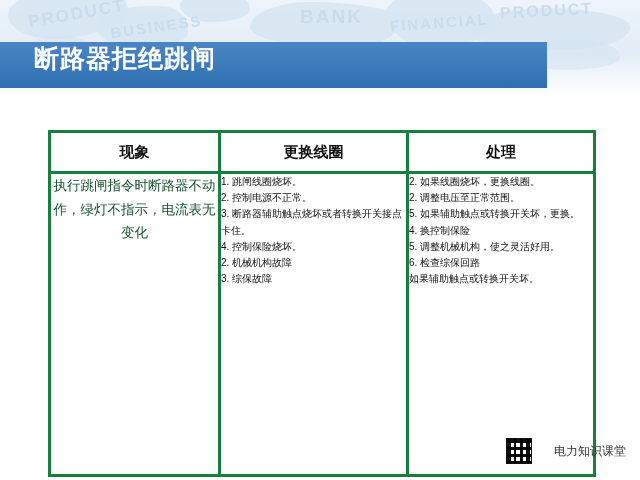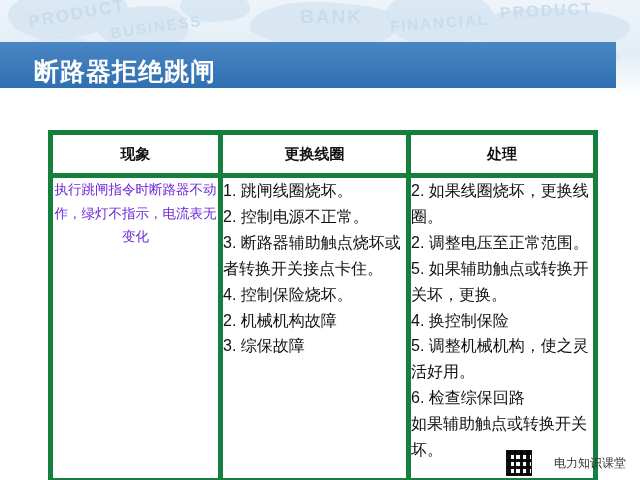--- a/index.html
+++ b/index.html
@@ -53,25 +53,25 @@
   .wm1 { left: 28px;  top: 4px;  transform: rotate(-10deg); }
   .wm2 { left: 110px; top: 18px; transform: rotate(-8deg); font-size: 15px; }
   .wm3 { left: 300px; top: 6px;  font-size: 19px; }
   .wm4 { left: 390px; top: 14px; font-size: 15px; transform: rotate(-4deg); }
   .wm5 { left: 500px; top: 2px;  font-size: 16px; transform: rotate(-3deg); }
 
   
   .title-bar {
     position: absolute;
     left: 0; top: 42px;
-    width: 616px; height: 46px;
+    width: 547px; height: 46px;
     background: #3b7bbf;
     background: linear-gradient(180deg, #4a86c5 0%, #2f6fb0 100%);
     display: flex;
-    align-items: flex-end;
+    align-items: flex-start;
   }
   .title-text {
     color: #ffffff;
     font-size: 25px;
     font-weight: bold;
     margin-left: 34px;
     letter-spacing: 1px;
   }
 
   
@@ -79,21 +79,21 @@
     position: absolute;
     left: 48px; top: 130px;
     width: 545px;
   }
   table.main {
     border-collapse: collapse;
     width: 545px;
     table-layout: fixed;
   }
   table.main th, table.main td {
-    border: 5px solid #15803d;
+    border: 3px solid #15803d;
     vertical-align: top;
     padding: 0;
   }
   table.main th {
     height: 38px;
     text-align: center;
     vertical-align: middle;
     font-size: 15px;
     font-weight: bold;
     color: #111111;
@@ -102,39 +102,39 @@
   .col1 { width: 170px; }
   .col2 { width: 188px; }
   .col3 { width: 187px; }
 
   td.phenomenon {
     vertical-align: middle;
     text-align: center;
     padding: 8px 16px;
     font-size: 13.5px;
     line-height: 1.75;
-    color: #6d28d9;
+    color: #14532d;
     height: 300px;
   }
   td.list-cell {
     padding: 10px 8px 10px 10px;
-    font-size: 16px;
+    font-size: 10px;
     line-height: 1.62;
     color: #111;
   }
   .li {
     display: block;
     text-indent: 0;
   }
 
   
   .footer {
     position: absolute;
     right: 14px;
-    bottom: 4px;
+    bottom: 16px;
     display: flex;
     align-items: center;
     gap: 22px;
   }
   .qr {
     width: 26px; height: 26px;
     background:
       linear-gradient(90deg, #111 0 4px, transparent 4px 7px, #111 7px 9px, transparent 9px 13px, #111 13px 16px, transparent 16px 19px, #111 19px 23px, transparent 23px 26px),
       linear-gradient(180deg, #111 0 4px, transparent 4px 8px, #111 8px 11px, transparent 11px 15px, #111 15px 18px, transparent 18px 22px, #111 22px 26px);
     background-blend-mode: multiply;

